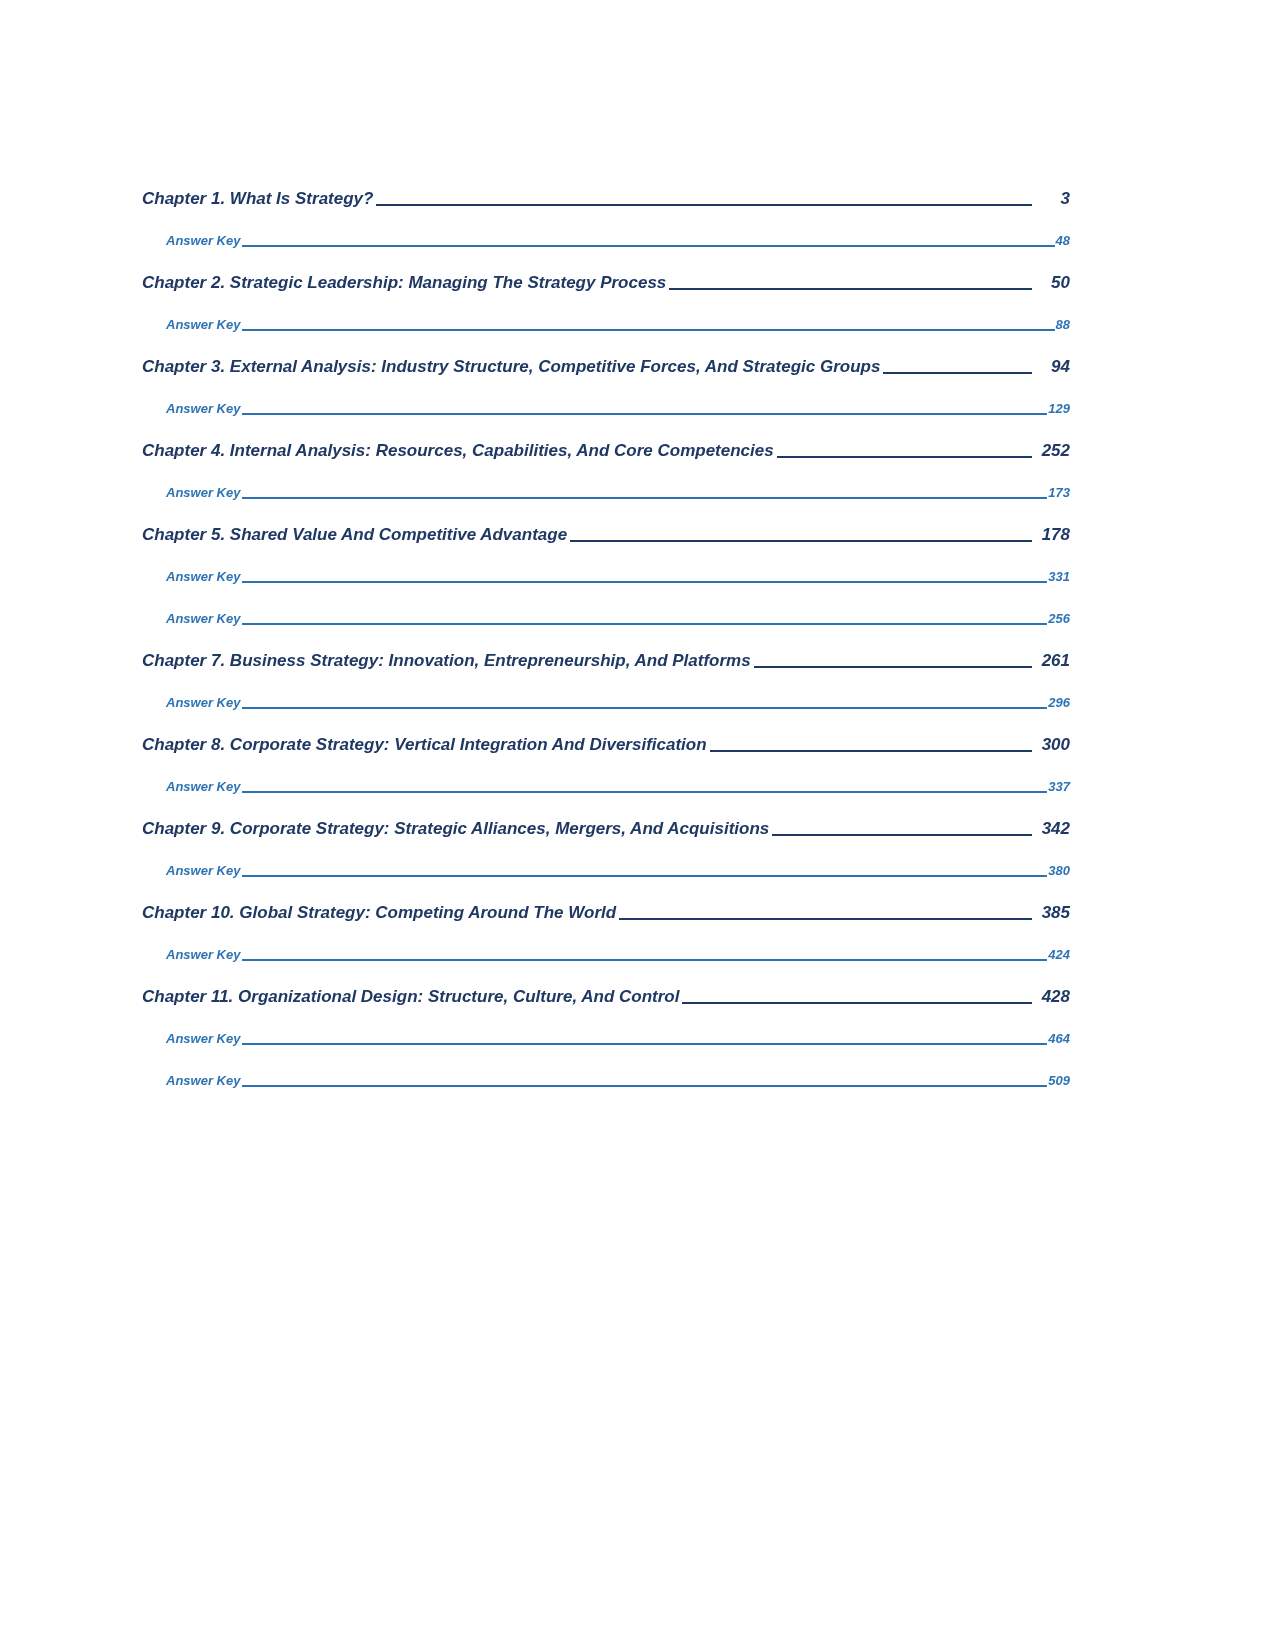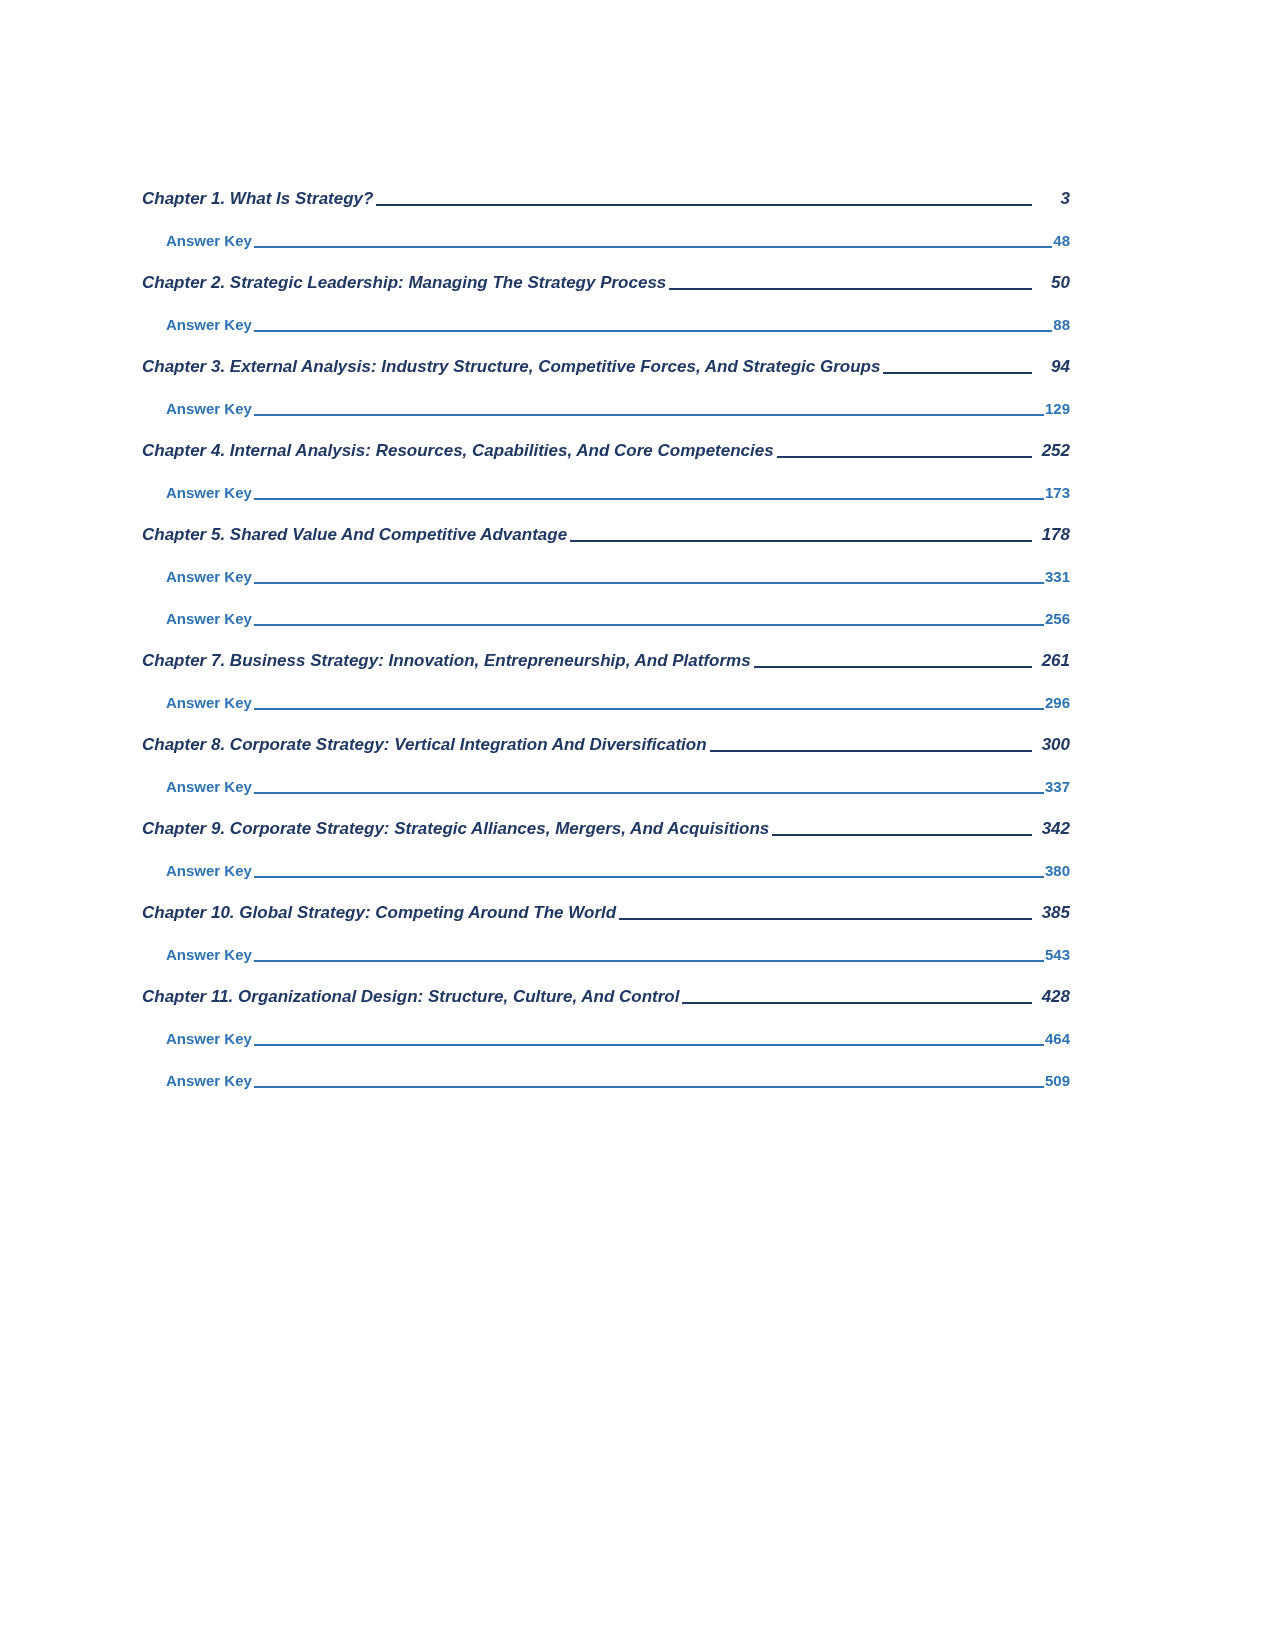--- a/index.html
+++ b/index.html
@@ -31,23 +31,24 @@
     white-space: nowrap;
   }
   .row.chapter {
     color: var(--chapter-color, #1F3864);
     font-size: 17px;
     font-weight: bold;
     font-style: italic;
   }
   .row.answer {
     color: var(--answer-color, #2E74B5);
-    font-size: 15px;
+    font-size: 13px;
     font-weight: bold;
     padding-left: 24px;
+    font-style: italic;
   }
   .label {
     flex: 0 0 auto;
   }
   .leader {
     flex: 1 1 auto;
     min-width: 0;
     border-bottom: 2px solid currentColor;
     position: relative;
     top: 2px;
@@ -158,21 +159,21 @@
     <span class="pagenum">380</span>
   </div>
       <div class="row chapter">
     <span class="label">Chapter 10. Global Strategy: Competing Around The World</span>
     <span class="leader"></span>
     <span class="pagenum">385</span>
   </div>
       <div class="row answer">
     <span class="label">Answer Key</span>
     <span class="leader"></span>
-    <span class="pagenum">543</span>
+    <span class="pagenum">424</span>
   </div>
       <div class="row chapter">
     <span class="label">Chapter 11. Organizational Design: Structure, Culture, And Control</span>
     <span class="leader"></span>
     <span class="pagenum">428</span>
   </div>
       <div class="row answer">
     <span class="label">Answer Key</span>
     <span class="leader"></span>
     <span class="pagenum">464</span>

